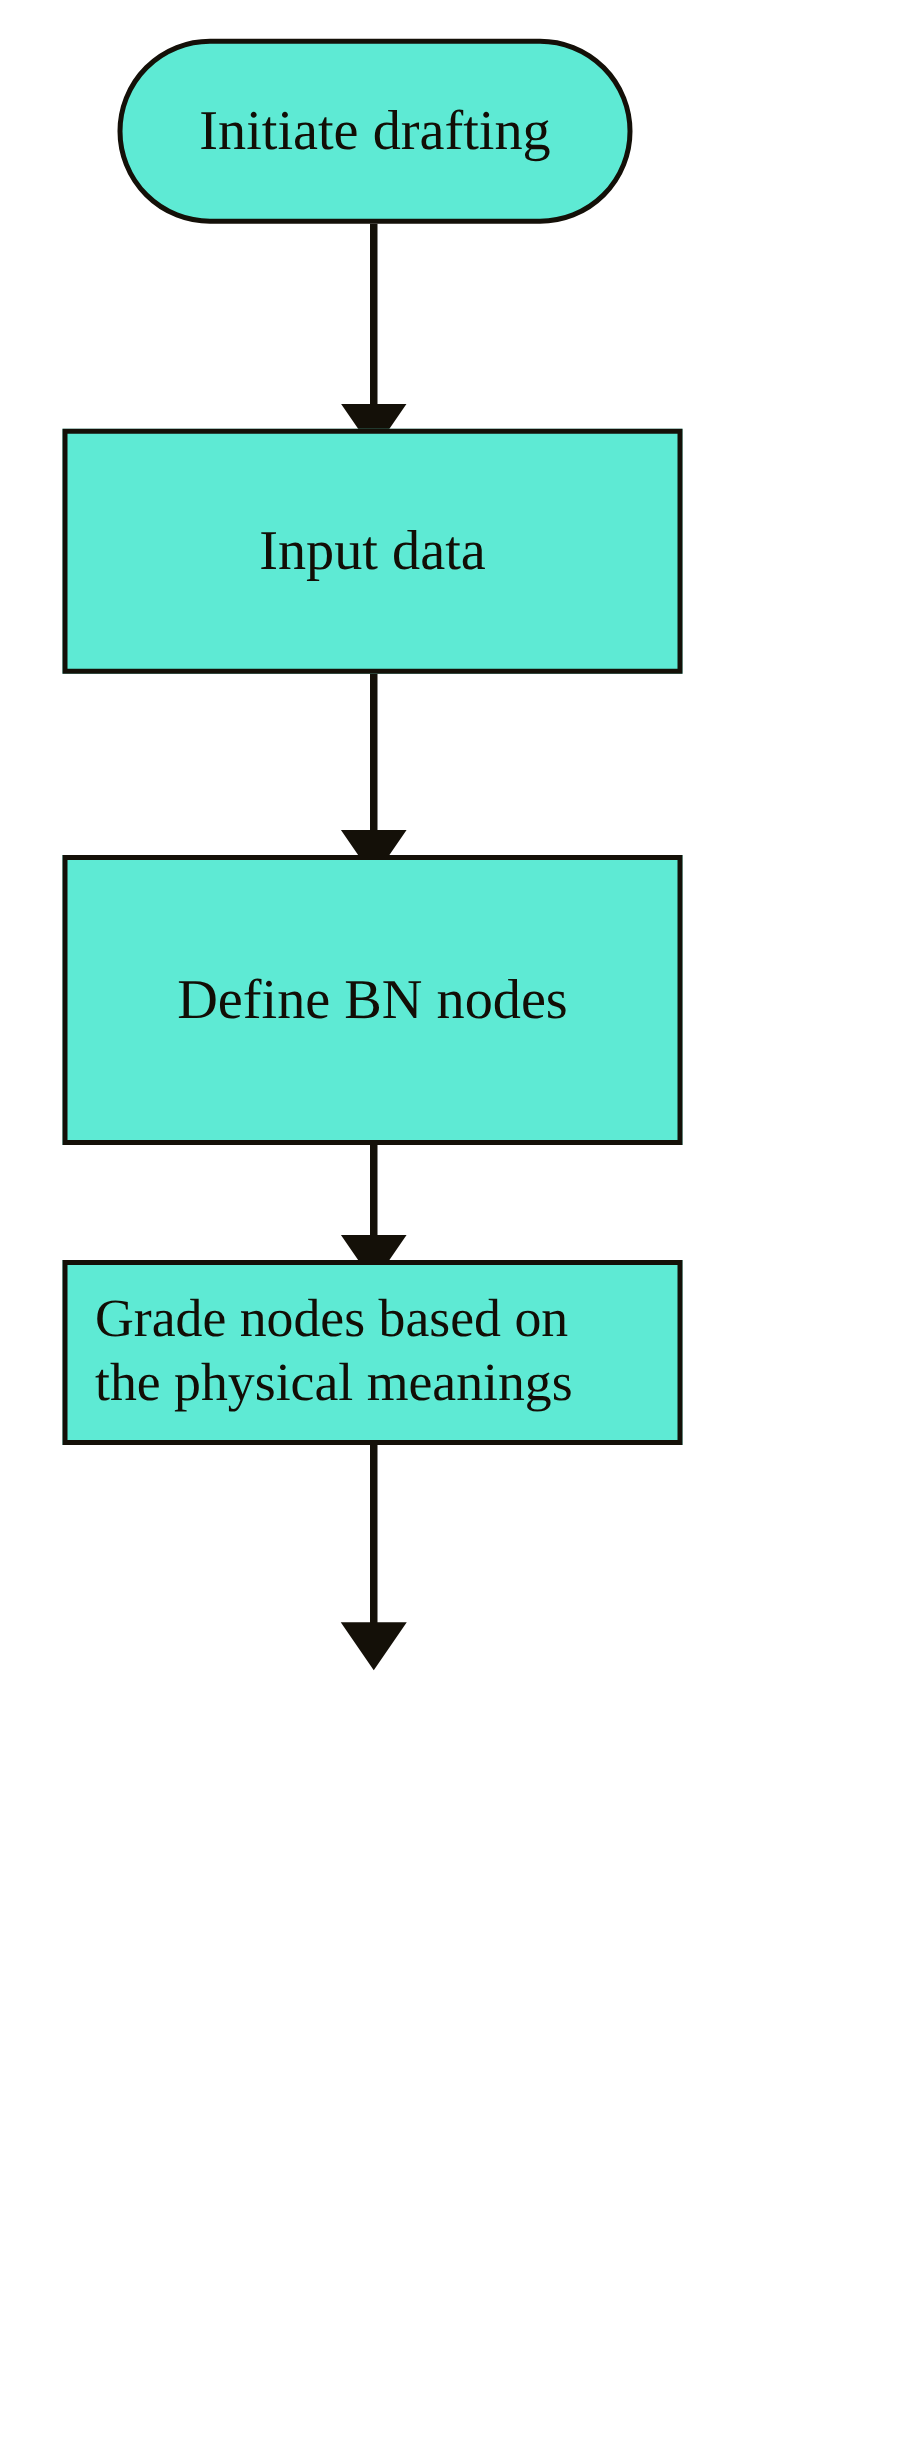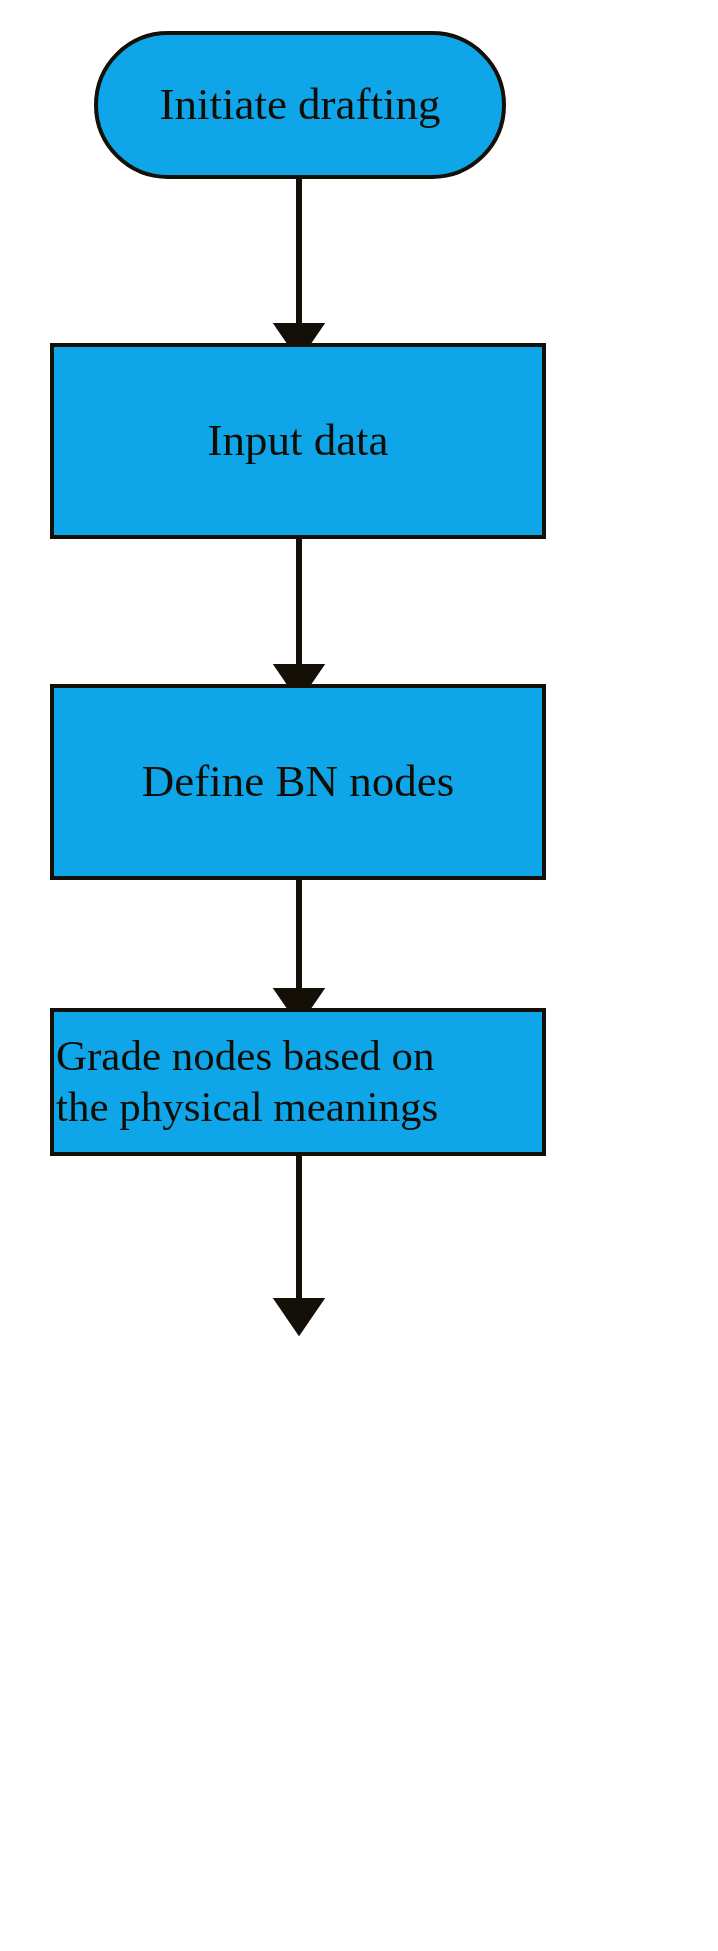--- a/index.html
+++ b/index.html
@@ -13,21 +13,21 @@
   #flowchart-canvas {
     position: relative;
     width: 718px;
     height: 1951px;
     background: #ffffff;
     overflow: hidden;
   }
   .node {
     position: absolute;
     box-sizing: border-box;
-    background: #0ea5e9;
+    background: #5eead4;
     border: 4px solid #141008;
     display: flex;
     align-items: center;
     justify-content: center;
     color: #120e06;
     line-height: 1.18;
     text-align: center;
     -webkit-font-smoothing: antialiased;
   }
   .node.terminator {
@@ -37,27 +37,27 @@
     border-radius: 0;
   }
   .node .label {
     display: block;
     white-space: pre-line;
     padding: 0 6px;
   }
   .node.multiline .label {
     text-align: left;
     width: 100%;
-    padding: 0 2px;
+    padding: 0 22px;
   }
 
   
   #node-start      { left: 94px;  top: 31px;   width: 412px; height: 148px; font-size: 45px; }
   #node-input      { left: 50px;  top: 343px;  width: 496px; height: 196px; font-size: 45px; }
-  #node-define     { left: 50px;  top: 684px;  width: 496px; height: 196px; font-size: 45px; }
+  #node-define     { left: 50px;  top: 684px;  width: 496px; height: 232px; font-size: 45px; }
   #node-grade      { left: 50px;  top: 1008px; width: 496px; height: 148px; font-size: 43px; }
   #node-end        { left: 94px;  top: 1318px; width: 412px; height: 148px; font-size: 45px; }
 
   
   .connector {
     position: absolute;
     left: 0;
     top: 0;
     width: 718px;
     height: 1951px;

